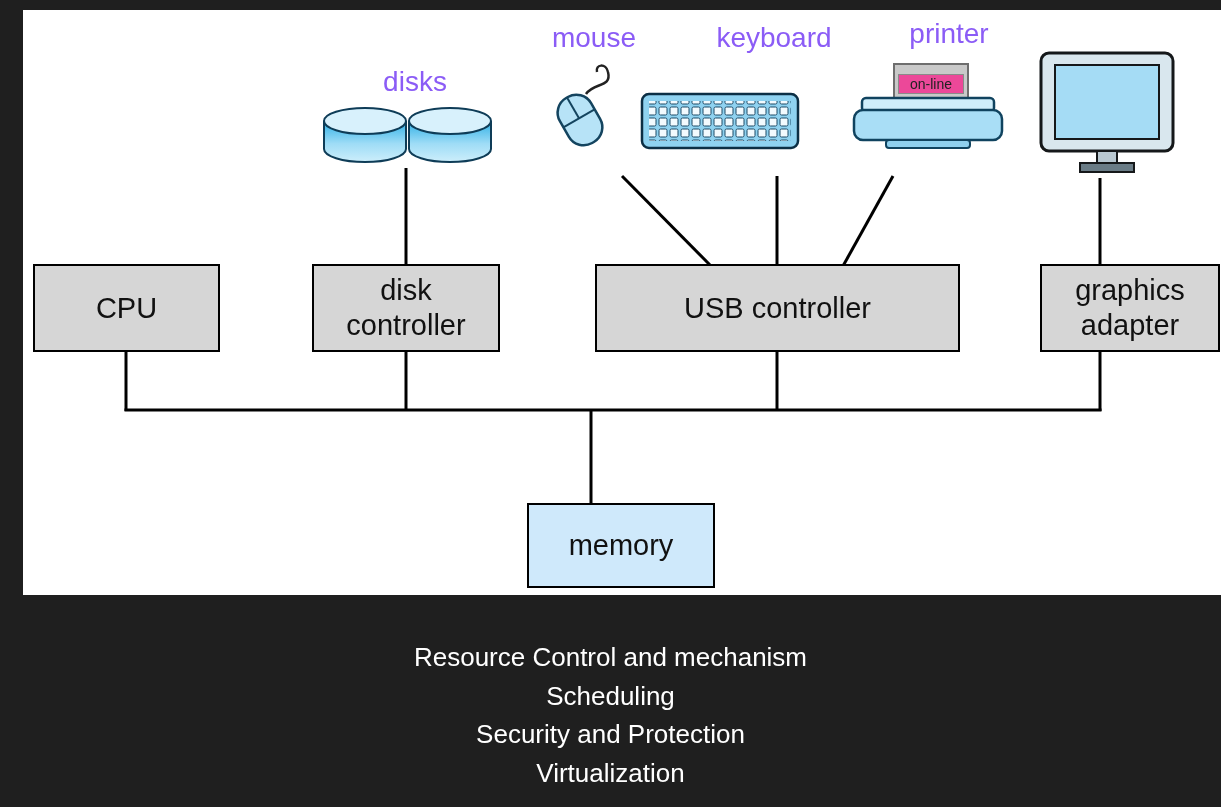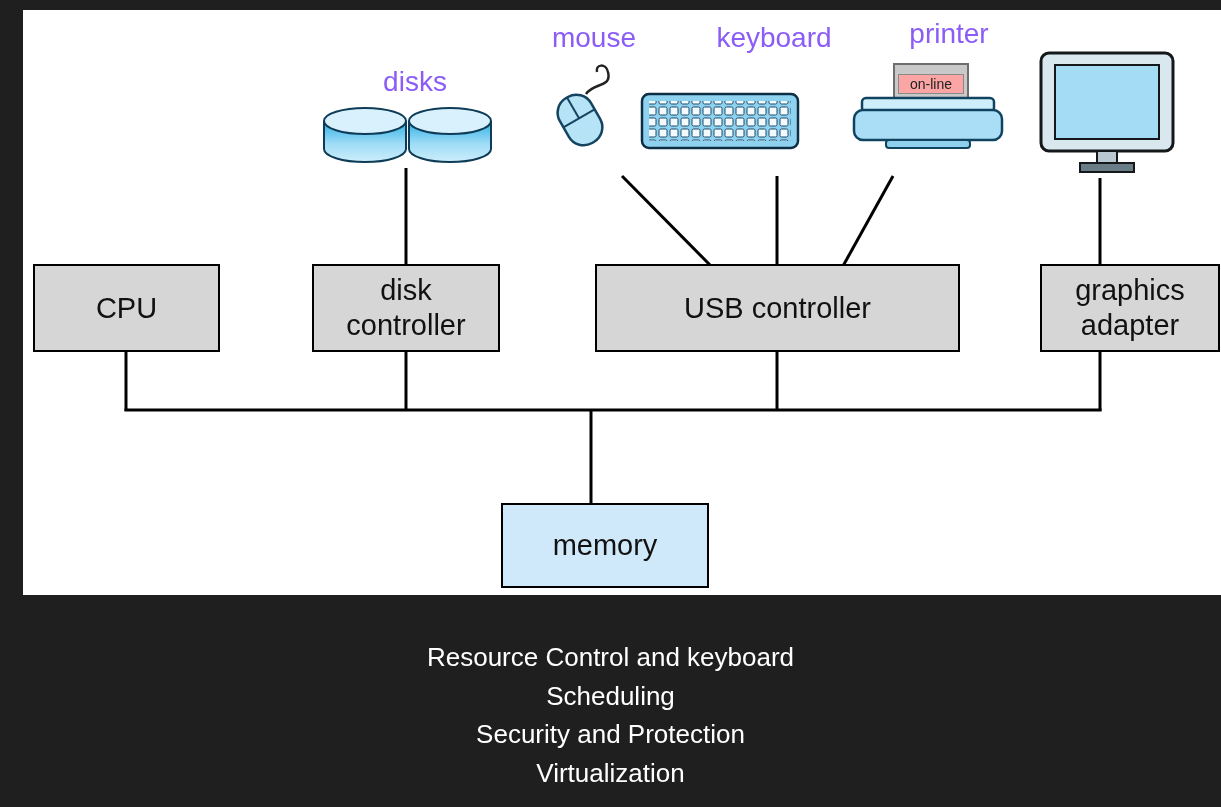--- a/index.html
+++ b/index.html
@@ -23,21 +23,21 @@
     font-size:29px;color:#111;text-align:center;line-height:1.2;
   }
   .wrap2{max-width:150px;}
   .membox{
     position:absolute;background:#cfe9fb;border:2.5px solid #000;
     display:flex;align-items:center;justify-content:center;box-sizing:border-box;
   }
   .online{
     position:absolute;left:898px;top:74px;width:66px;
     text-align:center;font-size:14px;color:#222;
-    background:#fca5a5;border:1px solid #8a8a8a;padding:1px 0;
+    background:#ec4899;border:1px solid #8a8a8a;padding:1px 0;
     box-sizing:border-box;
   }
   .caption{
     position:absolute;left:0;top:638px;width:1221px;
     text-align:center;color:#ffffff;font-size:26px;line-height:38.5px;
   }
   svg{display:block;}
 </style>
 </head>
 <body>
@@ -126,24 +126,24 @@
   </div>
 
   <div class="box" style="left:595px;top:264px;width:365px;height:88px">
     <span class="boxlabel">USB controller</span>
   </div>
 
   <div class="box" style="left:1040px;top:264px;width:180px;height:88px">
     <span class="boxlabel wrap2">graphics adapter</span>
   </div>
 
-  <div class="membox" style="left:501px;top:503px;width:208px;height:85px">
+  <div class="membox" style="left:527px;top:503px;width:188px;height:85px">
     <span class="boxlabel">memory</span>
   </div>
 
   <div class="caption">
-    <div>Resource Control and keyboard</div>
+    <div>Resource Control and mechanism</div>
     <div>Scheduling</div>
     <div>Security and Protection</div>
     <div>Virtualization</div>
   </div>
 
 </div>
 
 </body></html>

